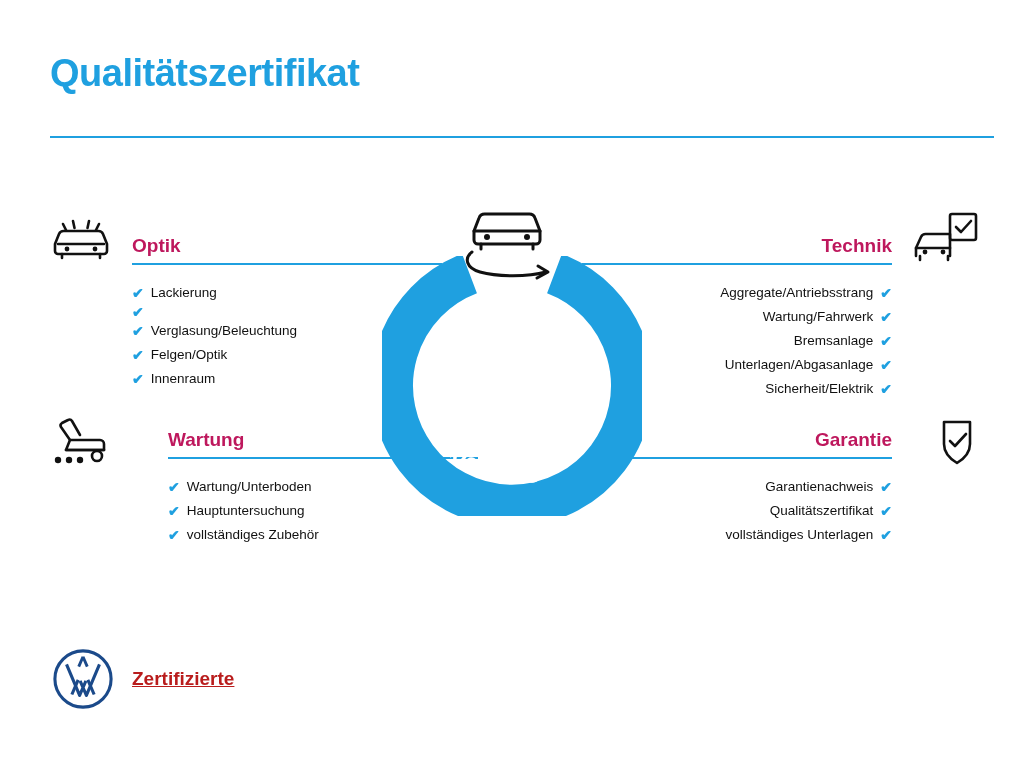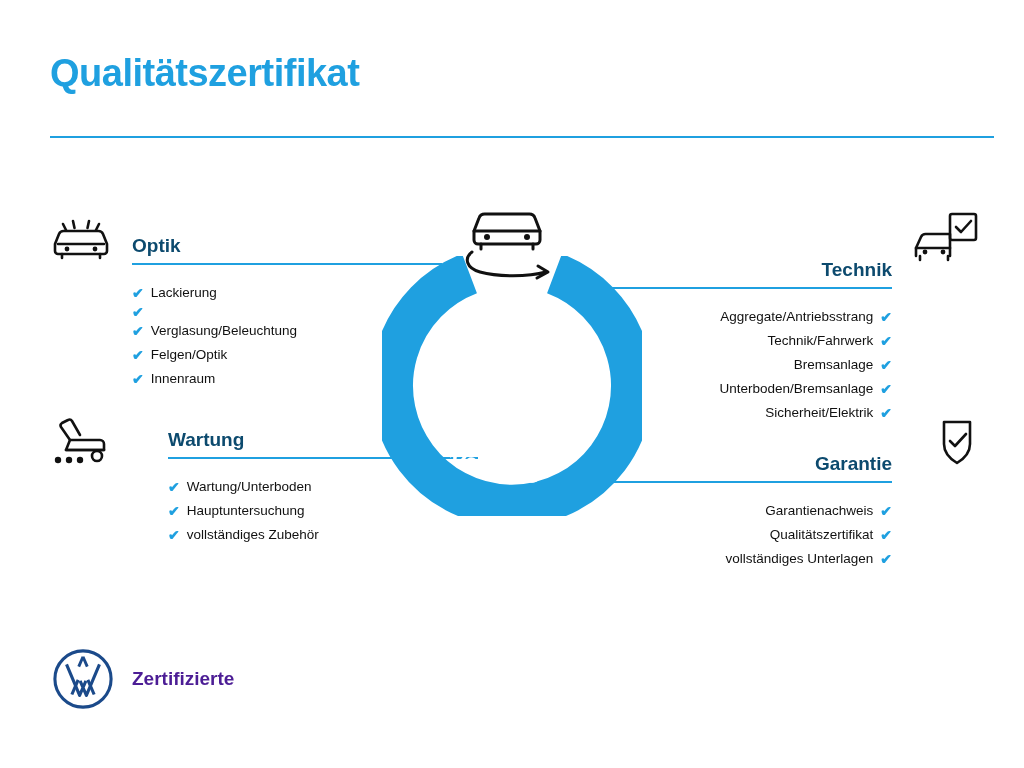--- a/index.html
+++ b/index.html
@@ -48,25 +48,25 @@
   .col-right { left: 582px; }
 
   .block-optik    { top: 236px; }
   .block-wartung  { top: 430px; margin-left: 36px; }
   .block-technik  { top: 236px; }
   .block-garantie { top: 430px; }
 
   .sec-head {
     font-size: 19px;
     font-weight: bold;
-    color: #0c4a6e;
+    color: #be185d;
     line-height: 1.1;
     padding-bottom: 6px;
   }
-  .sec-head.right { text-align: right; margin-top: 24px; }
+  .sec-head.right { text-align: right; }
   .sec-rule {
     height: 2px;
     background: #1fa0e0;
     width: 100%;
     margin-bottom: 16px;
   }
   .sec-list {
     list-style: none;
     margin: 0;
     padding: 0;
@@ -144,21 +144,22 @@
     top: 648px;
     display: flex;
     align-items: center;
     gap: 18px;
   }
   .vw-logo { width: 62px; height: 62px; }
   .footer-text {
     font-size: 19px;
     font-weight: bold;
     line-height: 1.35;
-    color: #4c1d95;
+    color: #b91c1c;
+    text-decoration: underline;
   }
 </style>
 </head>
 <body>
 
 <div class="page">
 
   <div class="title">Qualitätszertifikat</div>
   <div class="title-rule"></div>
 
@@ -251,29 +252,29 @@
 
   <div class="col col-right block-technik">
     <div class="sec-head right">Technik</div>
     <div class="sec-rule"></div>
     <ul class="sec-list">
       <li>
           <span>Aggregate/Antriebsstrang</span>
           <span class="chk">✔</span>
         </li>
       <li>
-          <span>Technik/Fahrwerk</span>
+          <span>Wartung/Fahrwerk</span>
           <span class="chk">✔</span>
         </li>
       <li>
           <span>Bremsanlage</span>
           <span class="chk">✔</span>
         </li>
       <li>
-          <span>Unterboden/Bremsanlage</span>
+          <span>Unterlagen/Abgasanlage</span>
           <span class="chk">✔</span>
         </li>
       <li>
           <span>Sicherheit/Elektrik</span>
           <span class="chk">✔</span>
         </li>
     </ul>
   </div>
 
   <div class="col col-right block-garantie">

